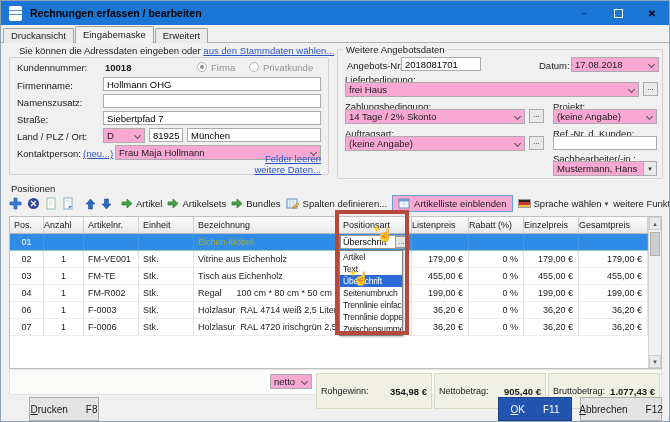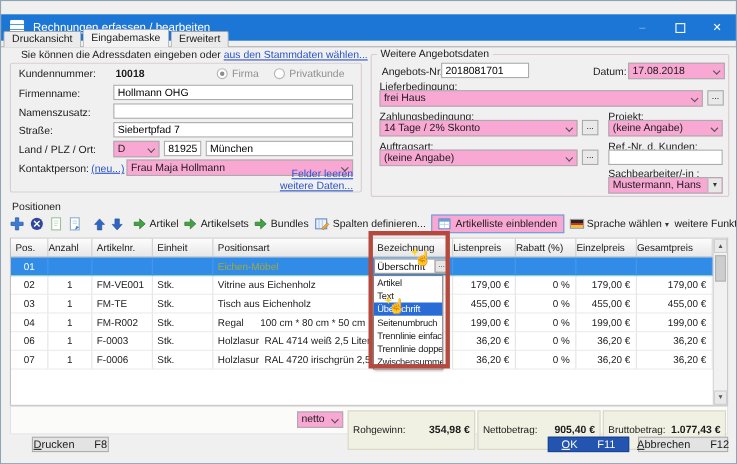--- a/index.html
+++ b/index.html
@@ -1,22 +1,22 @@
 <!DOCTYPE html>
 <html><head>
 <meta charset="utf-8">
 <style>
   html,body{margin:0;padding:0;background:#e8e8e8;}
   *{box-sizing:border-box;}
   #win{position:relative;width:670px;height:422px;background:#f0f0f0;
        font-family:"Liberation Sans",sans-serif;color:#1a1a1a;overflow:hidden;
        border:1px solid #8fa3b5;}
   
-  .titlebar{position:absolute;left:0;top:12px;width:100%;height:24px;background:#1b76d6;
-            display:flex;align-items:center;color:#ffffff;}
+  .titlebar{position:absolute;left:0;top:0;width:100%;height:24px;background:#1b76d6;
+            display:flex;align-items:center;color:#000000;font-weight:bold;}
   .title-icon{width:13px;height:15px;margin:0 8px;background:#fff;border-radius:2px;
       background-image:linear-gradient(to bottom,transparent 4px,#4d9be8 4px,#4d9be8 5px,transparent 5px,transparent 8px,#4d9be8 8px,#4d9be8 9px,transparent 9px);}
   .title-text{font-size:10.5px;}
   .tb-btns{margin-left:auto;display:flex;height:100%;}
   .tb-btn{width:34px;height:100%;display:flex;align-items:center;justify-content:center;font-size:10px;cursor:default;}
   .tb-btn.min{opacity:.45;}
   .max-box{width:9px;height:9px;border:1px solid #fff;}
   
   .tabs{position:absolute;left:2px;top:24px;height:18px;display:flex;align-items:flex-end;z-index:3;}
   .tab{font-size:9.5px;padding:1px 7px 2px 7px;border:1px solid #a3a3a3;border-bottom:none;
@@ -85,21 +85,21 @@
   
   .cursor{position:absolute;z-index:60;font-size:13px;color:#222;text-shadow:0 0 1px #fff;pointer-events:none;}
   .spark{position:absolute;z-index:59;width:8px;height:8px;background:#ffd21f;pointer-events:none;
          clip-path:polygon(50% 0,62% 38%,100% 50%,62% 62%,50% 100%,38% 62%,0 50%,38% 38%);}
   
   .summary{position:absolute;left:8px;top:368px;width:653px;height:26px;background:#fbfbfa;border:1px solid #e2e2e2;}
   .sum-box{position:absolute;top:3px;height:18px;background:#f0f1e2;border:1px solid #d8d8c6;
            display:flex;align-items:center;padding:17px 4px;font-size:9px;}
   .sum-box b{margin-left:auto;font-size:9.5px;}
   
-  .btn{position:absolute;height:14px;display:flex;align-items:center;justify-content:center;gap:18px;
+  .btn{position:absolute;height:24px;display:flex;align-items:center;justify-content:center;gap:18px;
        font-size:10px;background:#e3e3e3;border:1px solid #aeaeae;cursor:pointer;}
   .btn .fl{display:inline-block;}
   .btn .fl::first-letter{text-decoration:underline;}
   .btn.primary{background:#2355b0;border-color:#1c4490;color:#fff;}
 </style>
 </head>
 <body>
 
 <div id="win">
 
@@ -291,22 +291,22 @@
       </span>
   </div>
 
   <div class="table">
     <div class="tbodyarea">
       <div class="thead">
         <div class="th l">Pos.</div>
         <div class="th">Anzahl</div>
         <div class="th l">Artikelnr.</div>
         <div class="th l">Einheit</div>
+        <div class="th l">Bezeichnung</div>
         <div class="th l">Positionsart</div>
-        <div class="th l">Bezeichnung</div>
         <div class="th">Listenpreis</div>
         <div class="th">Rabatt (%)</div>
         <div class="th">Einzelpreis</div>
         <div class="th">Gesamtpreis</div>
       </div>
 
       <div class="trow sel">
         <div class="td c-cen">01</div>
         <div class="td c-cen"></div>
         <div class="td c-l"></div>

